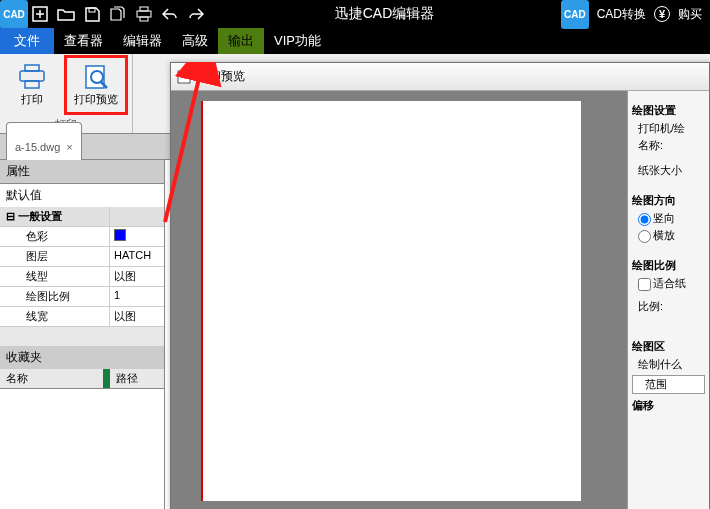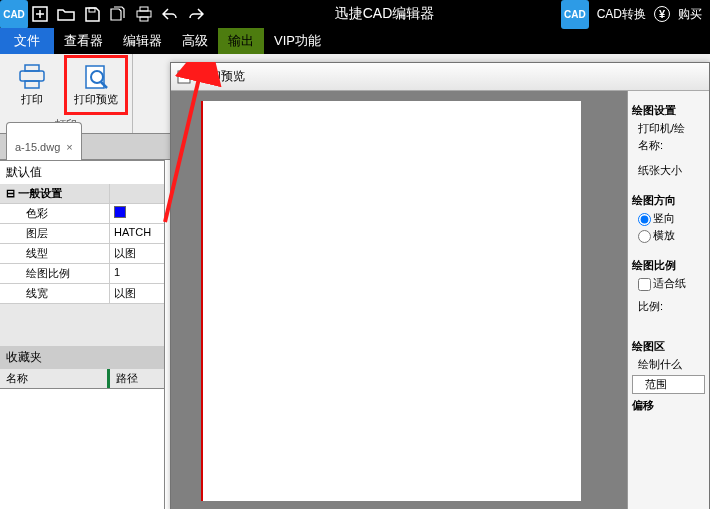--- a/index.html
+++ b/index.html
@@ -35,21 +35,21 @@
   .panel-header { background: #ccc; padding: 3px 6px; font-size: 12px; }
   .panel-header.selected { background: #fff; border-top: 1px solid #888; }
   .prop-grid { background: #fff; }
   .prop-row { display: flex; border-bottom: 1px solid #ccc; font-size: 11px; }
   .prop-row.group { background: #e0e0e0; font-weight: bold; }
   .prop-name { width: 110px; padding: 2px 6px; border-right: 1px solid #ccc; }
   .prop-name.indent { padding-left: 26px; }
   .prop-val { flex: 1; padding: 2px 4px; overflow: hidden; }
   .swatch { width: 12px; height: 12px; background: #00f; border: 1px solid #666; display: inline-block; }
   .fav-cols { display: flex; font-size: 11px; border-bottom: 1px solid #888; }
-  .fav-col { flex: 0 0 110px; padding: 2px 6px; border-right: 3px solid #15803d; }
+  .fav-col { flex: 0 0 110px; padding: 2px 6px; border-right: 7px solid #15803d; }
   
   .arrow-svg { position: absolute; top: 62px; left: 150px; z-index: 20; pointer-events: none; }
   
   .preview-window { position: absolute; top: 62px; left: 170px; width: 540px; height: 450px; background: #fff; border: 1px solid #737373; box-shadow: 0 0 6px rgba(0,0,0,.25); z-index: 10; display: flex; flex-direction: column; }
   .pw-title { height: 28px; background: linear-gradient(#fdfdfd,#e6e6e6); border-bottom: 1px solid #aaa; display: flex; align-items: center; gap: 6px; padding: 0 6px; font-size: 12px; }
   .pw-body { flex: 1; display: flex; background: #808080; overflow: hidden; }
   .pw-canvas-wrap { flex: 1; padding: 10px 10px 10px 30px; position: relative; }
   .pw-page { background: #fff; width: 380px; height: 100%; border-left: 2px solid #d40000; position: relative; }
   .pw-side { width: 82px; background: #f5f5f5; border-left: 1px solid #999; padding: 6px 4px; font-size: 11px; overflow: hidden; }
   .ps-section { font-weight: bold; margin: 6px 0 2px; }
@@ -151,20 +151,21 @@
 
 <div class="tabstrip">
   <div class="doc-tab">
     <span>a-15.dwg</span>
     <span class="close-x">×</span>
   </div>
 </div>
 
 <div class="workspace">
   <div class="sidepanel">
+    <div class="panel-header">属性</div>
     <div class="panel-header selected">默认值</div>
     <div class="prop-grid">
       <div class="prop-row group">
           <div class="prop-name">⊟ <span>一般设置</span></div>
           <div class="prop-val"></div>
         </div>
       <div class="prop-row">
           <div class="prop-name indent">色彩</div>
           <div class="prop-val"><span class="swatch"></span></div>
         </div>

